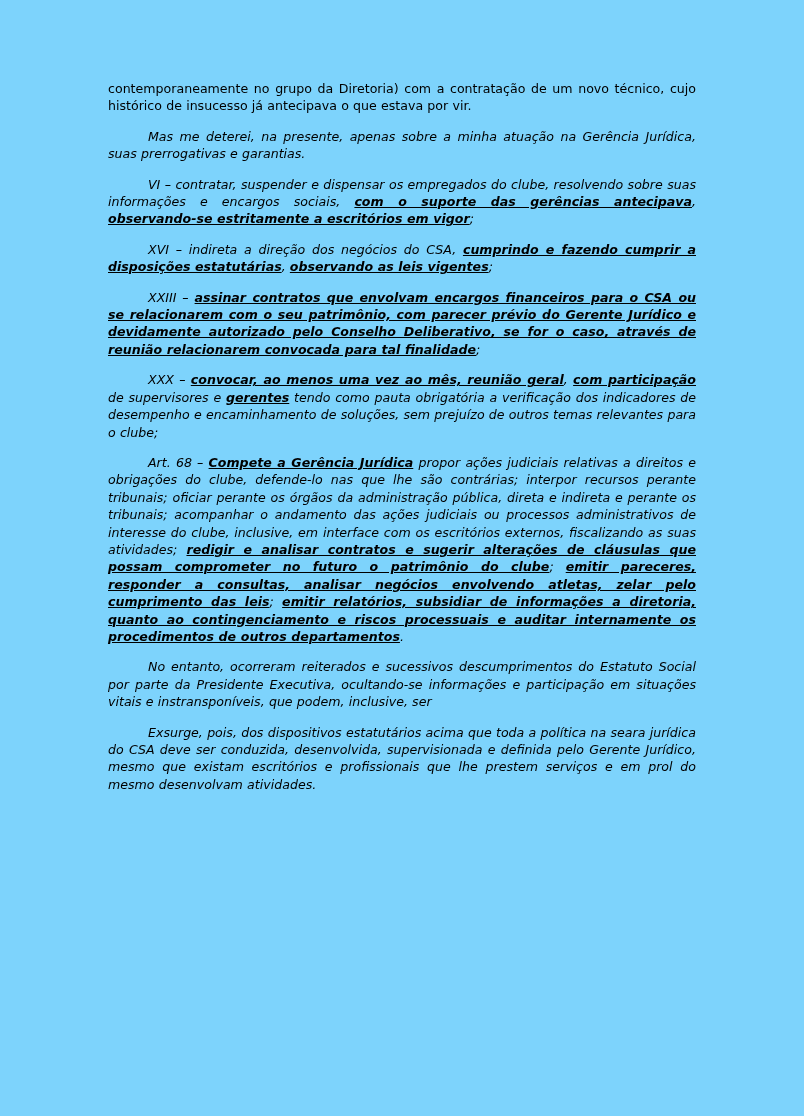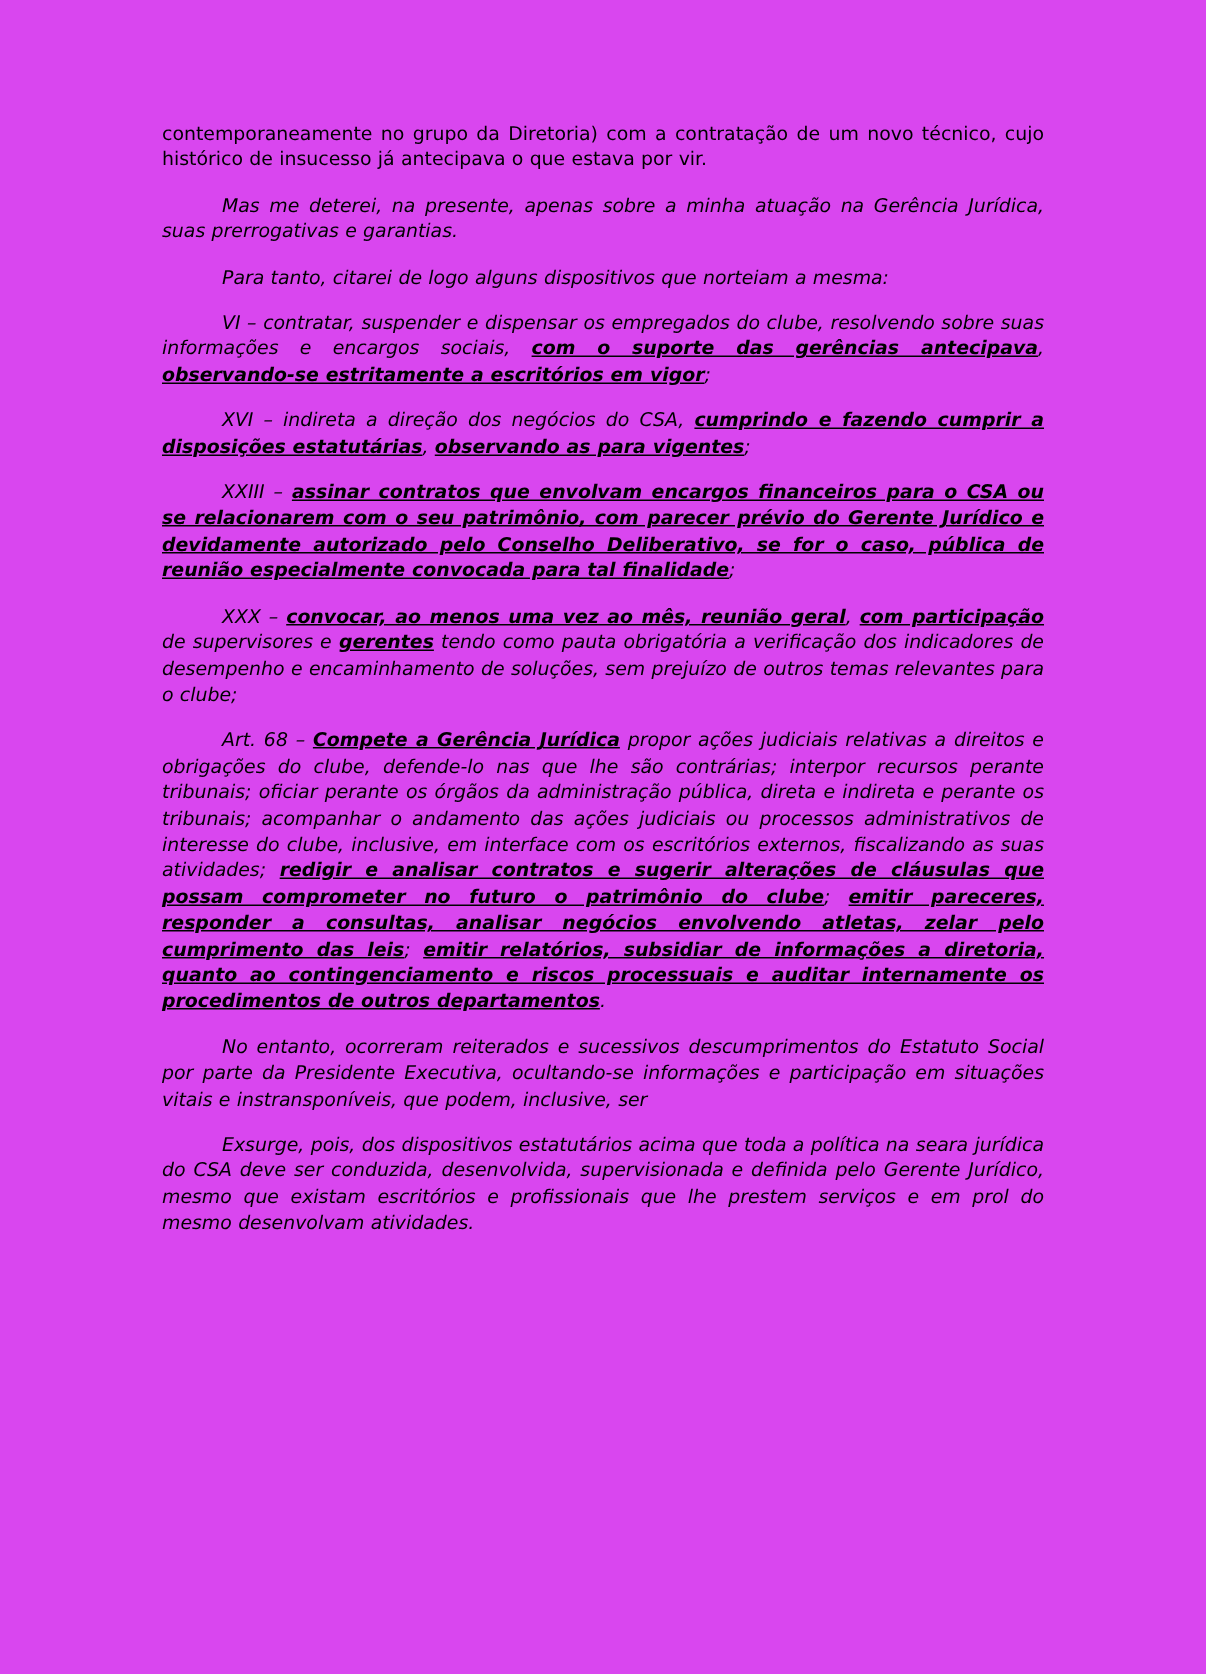--- a/index.html
+++ b/index.html
@@ -10,21 +10,21 @@
   body {
     width: 804px;
     height: 1116px;
     font-family: "DejaVu Sans", sans-serif;
     color: #000000;
   }
   .page {
     position: relative;
     width: 804px;
     height: 1116px;
-    background: #d946ef;
+    background: #7dd3fc;
     box-sizing: border-box;
     padding: 80px 76px 60px 108px;
   }
   .doc-body {
     width: 588px;
   }
   p {
     margin: 0 0 13px 0;
     font-size: 12.6px;
     line-height: 17.4px;
@@ -41,22 +41,21 @@
     font-weight: bold;
   }
 </style>
 </head>
 <body>
 
 <div class="page">
   <div class="doc-body" id="doc-body">
       <p><span>contemporaneamente no grupo da Diretoria) com a contratação de um novo técnico, cujo histórico de insucesso já antecipava o que estava por vir.</span></p>
       <p class="indent"><span>Mas me deterei, na presente, apenas sobre a minha atuação na Gerência Jurídica, suas prerrogativas e garantias.</span></p>
-      <p class="indent"><span>Para tanto, citarei de logo alguns dispositivos que norteiam a mesma:</span></p>
       <p class="indent"><span>VI – contratar, suspender e dispensar os empregados do clube, resolvendo sobre suas informações e encargos sociais, </span><span class="ub">com o suporte das gerências antecipava</span><span>, </span><span class="ub">observando-se estritamente a escritórios em vigor</span><span>;</span></p>
-      <p class="indent"><span>XVI – indireta a direção dos negócios do CSA, </span><span class="ub">cumprindo e fazendo cumprir a disposições estatutárias</span><span>, </span><span class="ub">observando as para vigentes</span><span>;</span></p>
-      <p class="indent"><span>XXIII – </span><span class="ub">assinar contratos que envolvam encargos financeiros para o CSA ou se relacionarem com o seu patrimônio, com parecer prévio do Gerente Jurídico e devidamente autorizado pelo Conselho Deliberativo, se for o caso, pública de reunião especialmente convocada para tal finalidade</span><span>;</span></p>
+      <p class="indent"><span>XVI – indireta a direção dos negócios do CSA, </span><span class="ub">cumprindo e fazendo cumprir a disposições estatutárias</span><span>, </span><span class="ub">observando as leis vigentes</span><span>;</span></p>
+      <p class="indent"><span>XXIII – </span><span class="ub">assinar contratos que envolvam encargos financeiros para o CSA ou se relacionarem com o seu patrimônio, com parecer prévio do Gerente Jurídico e devidamente autorizado pelo Conselho Deliberativo, se for o caso, através de reunião relacionarem convocada para tal finalidade</span><span>;</span></p>
       <p class="indent"><span>XXX – </span><span class="ub">convocar, ao menos uma vez ao mês, reunião geral</span><span>, </span><span class="ub">com participação</span><span> de supervisores e </span><span class="ub">gerentes</span><span> tendo como pauta obrigatória a verificação dos indicadores de desempenho e encaminhamento de soluções, sem prejuízo de outros temas relevantes para o clube;</span></p>
       <p class="indent"><span>Art. 68 – </span><span class="ub">Compete a Gerência Jurídica</span><span> propor ações judiciais relativas a direitos e obrigações do clube, defende-lo nas que lhe são contrárias; interpor recursos perante tribunais; oficiar perante os órgãos da administração pública, direta e indireta e perante os tribunais; acompanhar o andamento das ações judiciais ou processos administrativos de interesse do clube, inclusive, em interface com os escritórios externos, fiscalizando as suas atividades; </span><span class="ub">redigir e analisar contratos e sugerir alterações de cláusulas que possam comprometer no futuro o patrimônio do clube</span><span>; </span><span class="ub">emitir pareceres, responder a consultas, analisar negócios envolvendo atletas, zelar pelo cumprimento das leis</span><span>; </span><span class="ub">emitir relatórios, subsidiar de informações a diretoria, quanto ao contingenciamento e riscos processuais e auditar internamente os procedimentos de outros departamentos</span><span>.</span></p>
       <p class="indent"><span>No entanto, ocorreram reiterados e sucessivos descumprimentos do Estatuto Social por parte da Presidente Executiva, ocultando-se informações e participação em situações vitais e instransponíveis, que podem, inclusive, ser</span></p>
       <p class="indent"><span>Exsurge, pois, dos dispositivos estatutários acima que toda a política na seara jurídica do CSA deve ser conduzida, desenvolvida, supervisionada e definida pelo Gerente Jurídico, mesmo que existam escritórios e profissionais que lhe prestem serviços e em prol do mesmo desenvolvam atividades.</span></p>
     </div>
 </div>
 
 </body></html>

